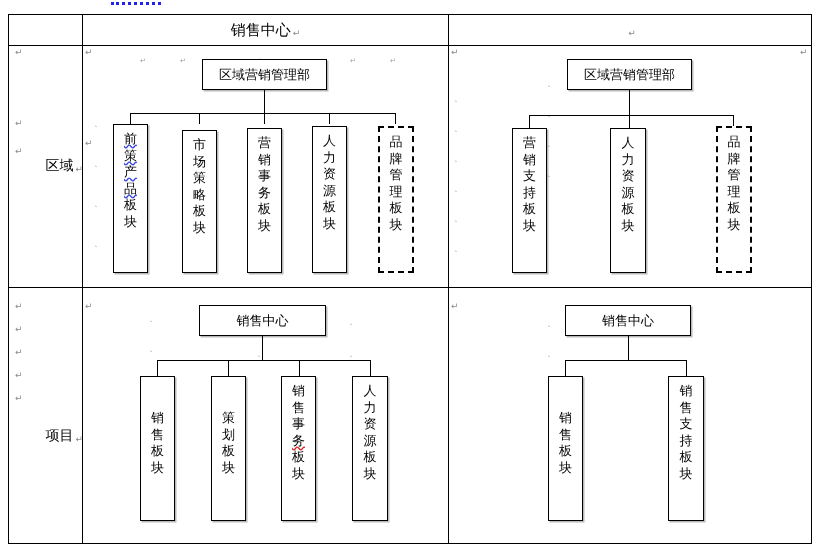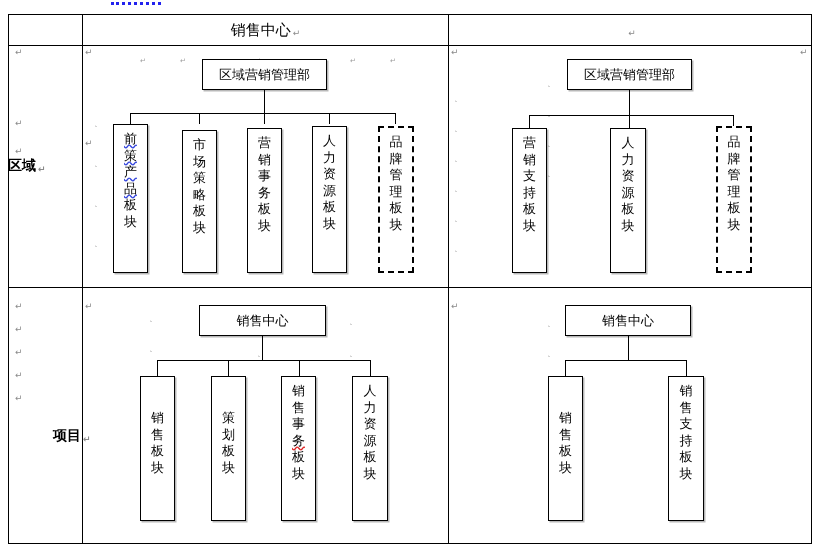--- a/index.html
+++ b/index.html
@@ -42,26 +42,26 @@
     font-family:"DejaVu Serif","Liberation Serif",serif;
     font-size:15px;color:#000;white-space:nowrap;
   }
   .hdr-left{left:82px;width:365px;}
   .hdr-right{left:448px;width:364px;}
 
   
   .rowlabel{
     position:absolute;
     font-family:"DejaVu Serif","Liberation Serif",serif;
-    font-size:14px;font-weight:bold;color:#000;
-    display:flex;align-items:center;justify-content:flex-start;
+    font-size:14px;font-weight:normal;color:#000;
+    display:flex;align-items:center;justify-content:flex-end;
     width:73px;
   }
   .rl-area{left:8px;top:155px;height:22px;}
-  .rl-proj{left:8px;top:425px;height:22px;margin-left:45px;}
+  .rl-proj{left:8px;top:425px;height:22px;}
 
   
   .pil{
     position:absolute;color:#8a8a8a;font-size:9px;line-height:9px;
     font-family:"DejaVu Sans","Liberation Sans",sans-serif;
     user-select:none;
   }
   .pil-dot{
     position:absolute;color:#9a9a9a;font-size:7px;line-height:7px;
   }

